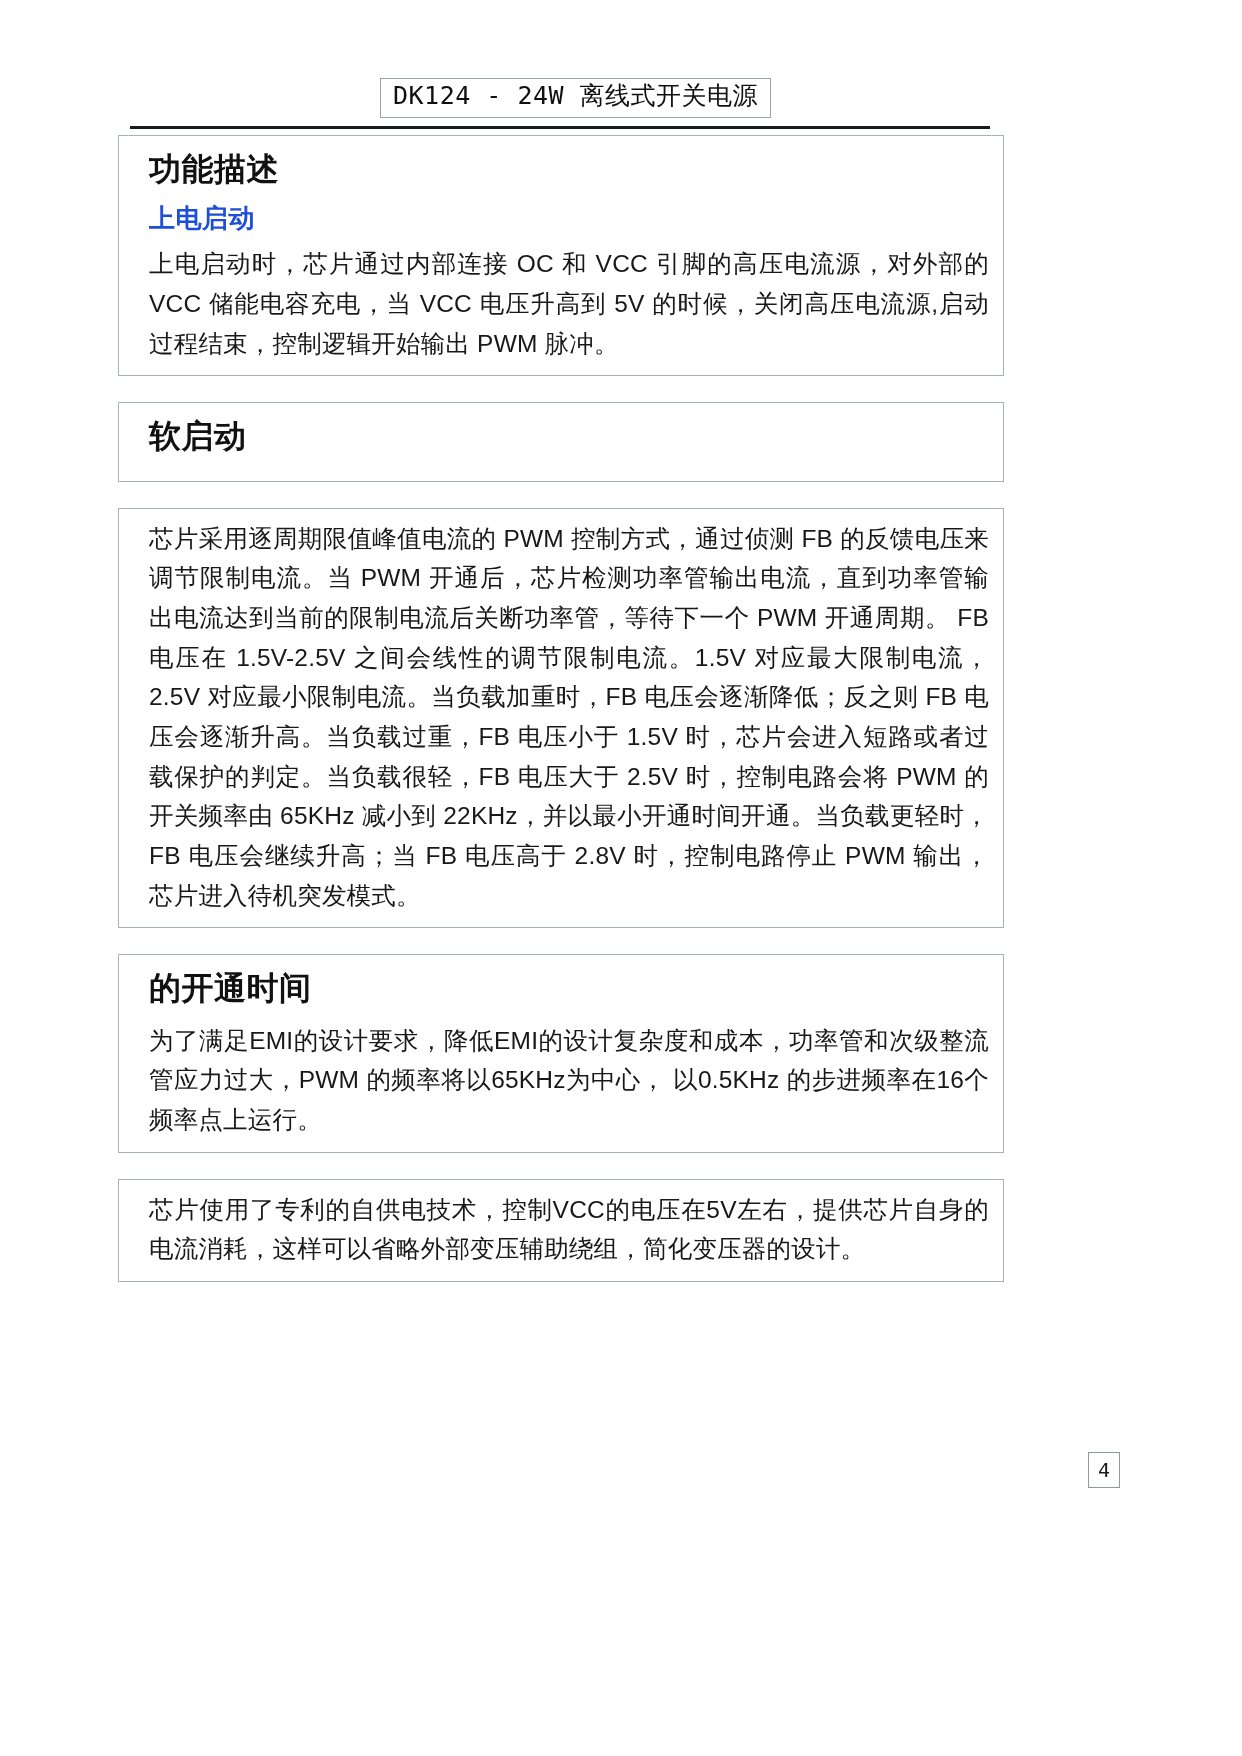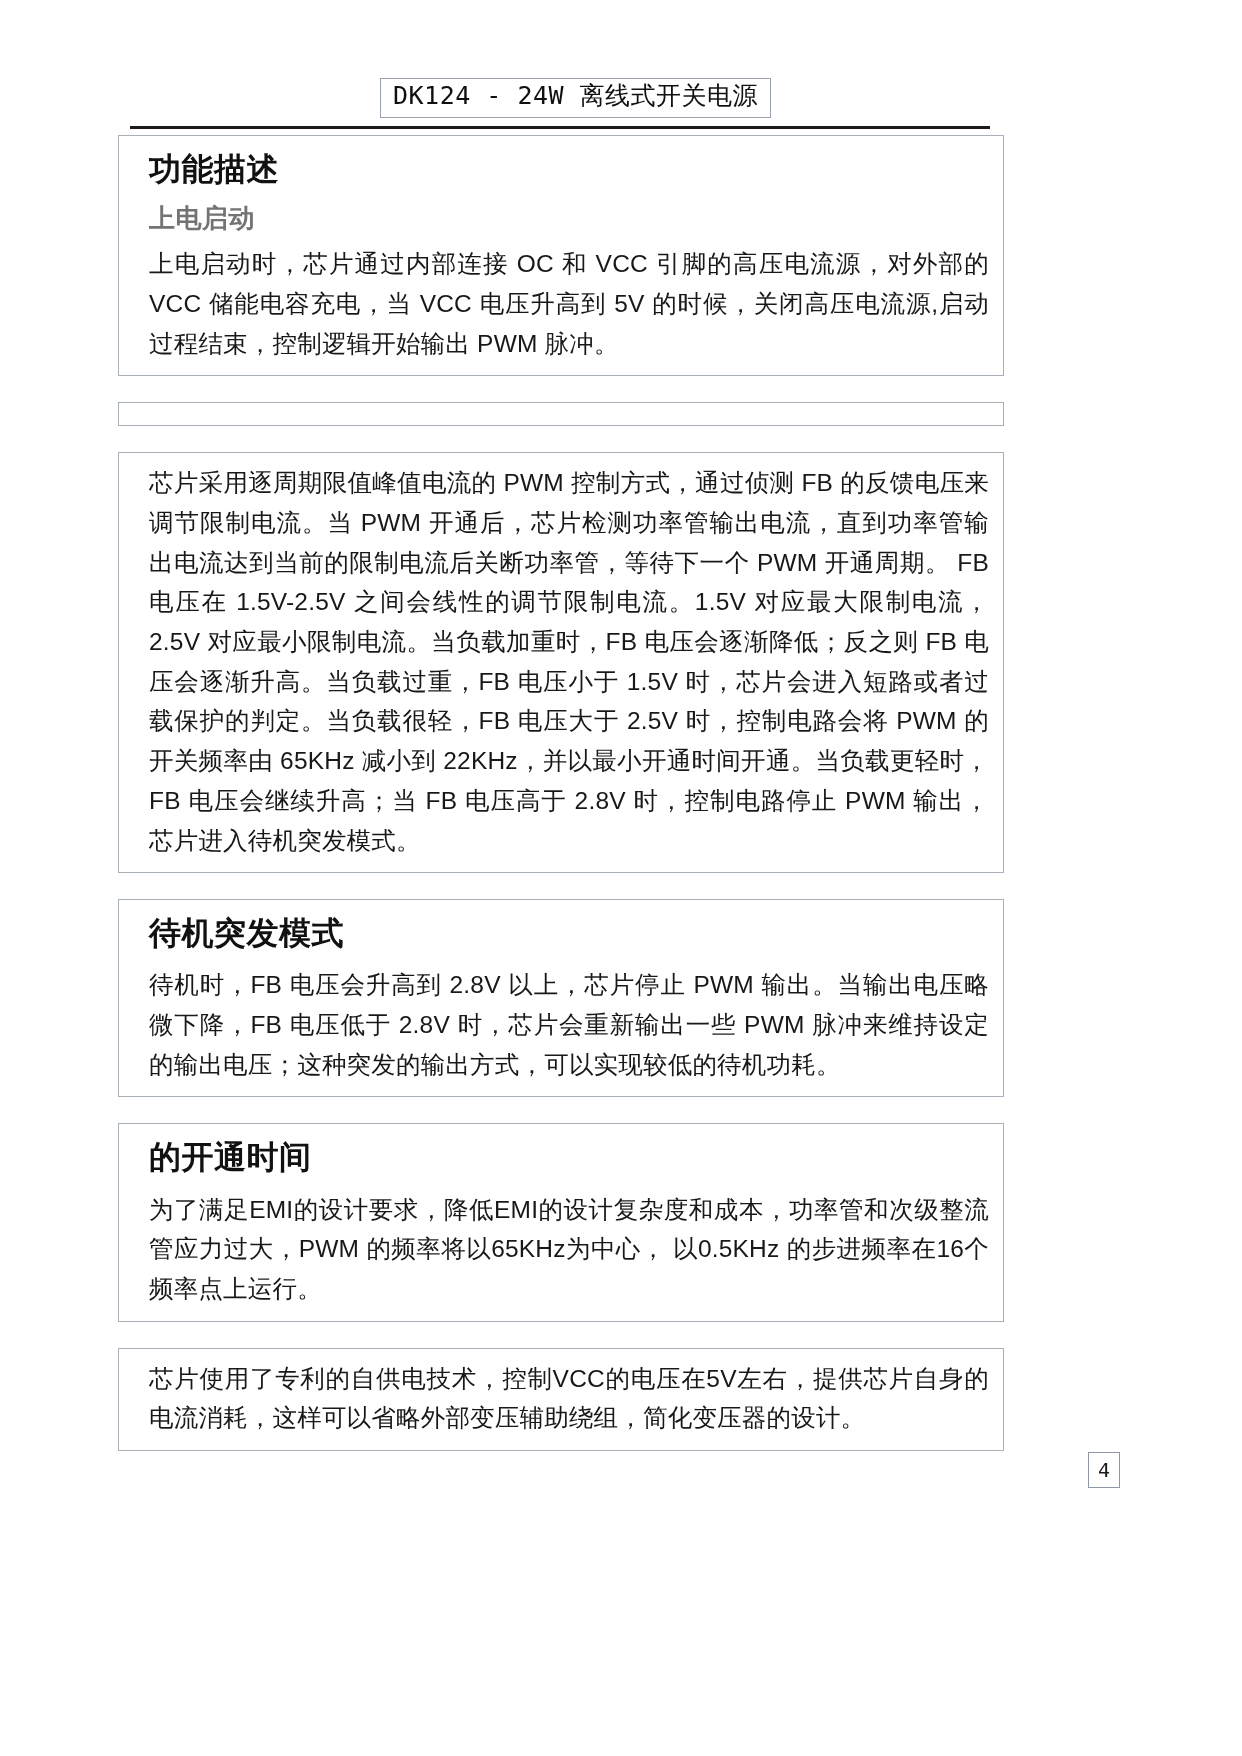--- a/index.html
+++ b/index.html
@@ -72,21 +72,21 @@
     line-height: 1.35;
     color: #111111;
     margin: 2px 0 10px 0;
     letter-spacing: 0.5px;
   }
   .sec-subtitle {
     font-family: "DejaVu Sans", "Liberation Sans", sans-serif;
     font-weight: bold;
     font-size: 26px;
     line-height: 1.35;
-    color: #737373;
+    color: #1d4ed8;
     margin: 4px 0 8px 0;
     letter-spacing: 0.5px;
   }
   .sec-body {
     font-family: Liberation Sans, sans-serif;
     font-size: 24.5px;
     line-height: 1.62;
     color: #181818;
     text-align: justify;
     text-justify: inter-ideograph;
@@ -127,30 +127,27 @@
 
   <div class="sections">
 
     <div class="section">
       <div class="sec-title">功能描述</div>
       <div class="sec-subtitle">上电启动</div>
       <p class="sec-body">上电启动时，芯片通过内部连接 OC 和 VCC 引脚的高压电流源，对外部的 VCC 储能电容充电，当 VCC 电压升高到 5V 的时候，关闭高压电流源,启动过程结束，控制逻辑开始输出 PWM 脉冲。</p>
     </div>
 
     <div class="section">
+      <div class="sec-title">软启动</div>
     </div>
 
     <div class="section">
       <p class="sec-body">芯片采用逐周期限值峰值电流的 PWM 控制方式，通过侦测 FB 的反馈电压来调节限制电流。当 PWM 开通后，芯片检测功率管输出电流，直到功率管输出电流达到当前的限制电流后关断功率管，等待下一个 PWM 开通周期。 FB 电压在 1.5V-2.5V 之间会线性的调节限制电流。1.5V 对应最大限制电流，2.5V 对应最小限制电流。当负载加重时，FB 电压会逐渐降低；反之则 FB 电压会逐渐升高。当负载过重，FB 电压小于 1.5V 时，芯片会进入短路或者过载保护的判定。当负载很轻，FB 电压大于 2.5V 时，控制电路会将 PWM 的开关频率由 65KHz 减小到 22KHz，并以最小开通时间开通。当负载更轻时，FB 电压会继续升高；当 FB 电压高于 2.8V 时，控制电路停止 PWM 输出，芯片进入待机突发模式。</p>
     </div>
 
-    <div class="section">
-      <div class="sec-title">待机突发模式</div>
-      <p class="sec-body">待机时，FB 电压会升高到 2.8V 以上，芯片停止 PWM 输出。当输出电压略微下降，FB 电压低于 2.8V 时，芯片会重新输出一些 PWM 脉冲来维持设定的输出电压；这种突发的输出方式，可以实现较低的待机功耗。</p>
-    </div>
 
     <div class="section">
       <div class="sec-title">的开通时间</div>
       <p class="sec-body">为了满足EMI的设计要求，降低EMI的设计复杂度和成本，功率管和次级整流管应力过大，PWM 的频率将以65KHz为中心， 以0.5KHz 的步进频率在16个频率点上运行。</p>
     </div>
 
     <div class="section">
       <p class="sec-body">芯片使用了专利的自供电技术，控制VCC的电压在5V左右，提供芯片自身的电流消耗，这样可以省略外部变压辅助绕组，简化变压器的设计。</p>
     </div>
 

